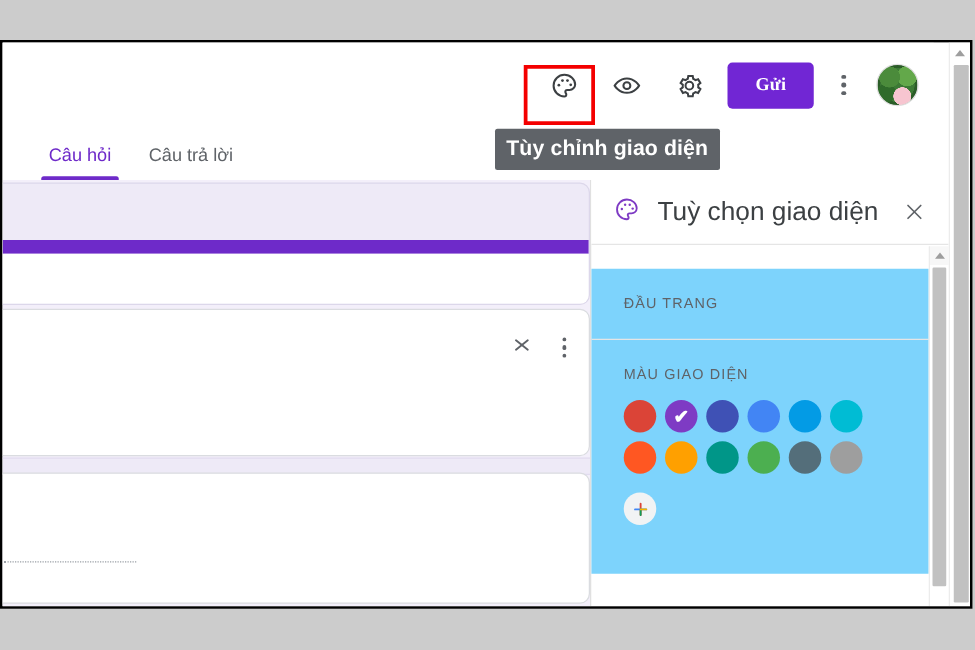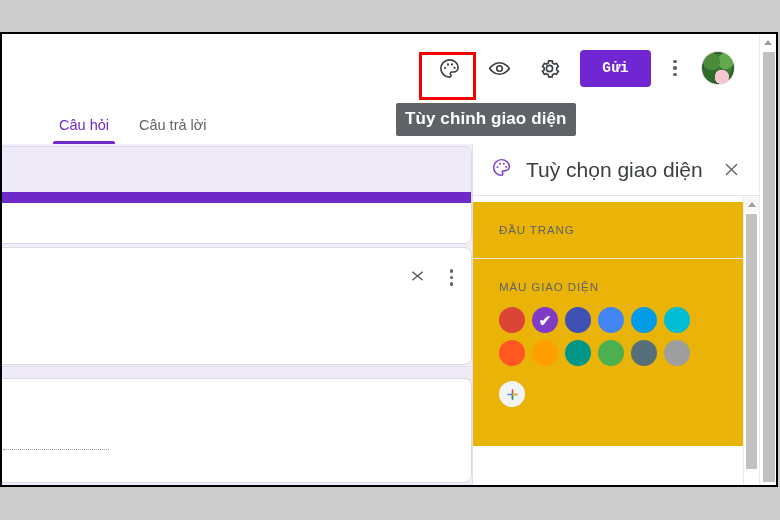--- a/index.html
+++ b/index.html
@@ -86,21 +86,21 @@
     background: #7126d4;
     color: #ffffff;
     border: none;
     border-radius: 4px;
     font-size: 14.5px;
     font-weight: bold;
     height: 37px;
     padding: 0 22px;
     margin-left: 6px;
     cursor: pointer;
-    font-family: Liberation Mono, monospace;
+    font-family: Liberation Serif, serif;
     letter-spacing: 0.2px;
   }
   .kebab {
     width: 32px; height: 40px;
     display: flex; flex-direction: column;
     align-items: center; justify-content: center;
     gap: 3px;
     margin-left: 8px;
     cursor: pointer;
   }
@@ -123,21 +123,21 @@
     cursor: pointer;
   }
 
   
   .tabs {
     position: absolute;
     left: 0; top: 68px;
     width: 470px; height: 42px;
     display: flex;
     align-items: flex-end;
-    padding-left: 55px;
+    padding-left: 35px;
     box-sizing: border-box;
     background: #ffffff;
   }
   .tab {
     font-size: 14.5px;
     color: #5f6368;
     padding: 0 2px 11px 2px;
     margin-right: 26px;
     cursor: pointer;
     position: relative;
@@ -256,23 +256,23 @@
     white-space: nowrap;
   }
   .close-x {
     width: 28px; height: 28px;
     display: flex; align-items: center; justify-content: center;
     cursor: pointer;
     color: #5f6368;
   }
   .panel-body {
     position: absolute;
-    left: 0; top: 58px;
+    left: 0; top: 71px;
     width: 270px; height: 244px;
-    background: #eab308;
+    background: #7dd3fc;
     overflow: hidden;
   }
   .sec-label {
     font-size: 11.5px;
     color: #5f6368;
     letter-spacing: 0.9px;
     padding: 22px 0 0 26px;
   }
   .pick-img-btn {
     margin: 14px 0 0 26px;

